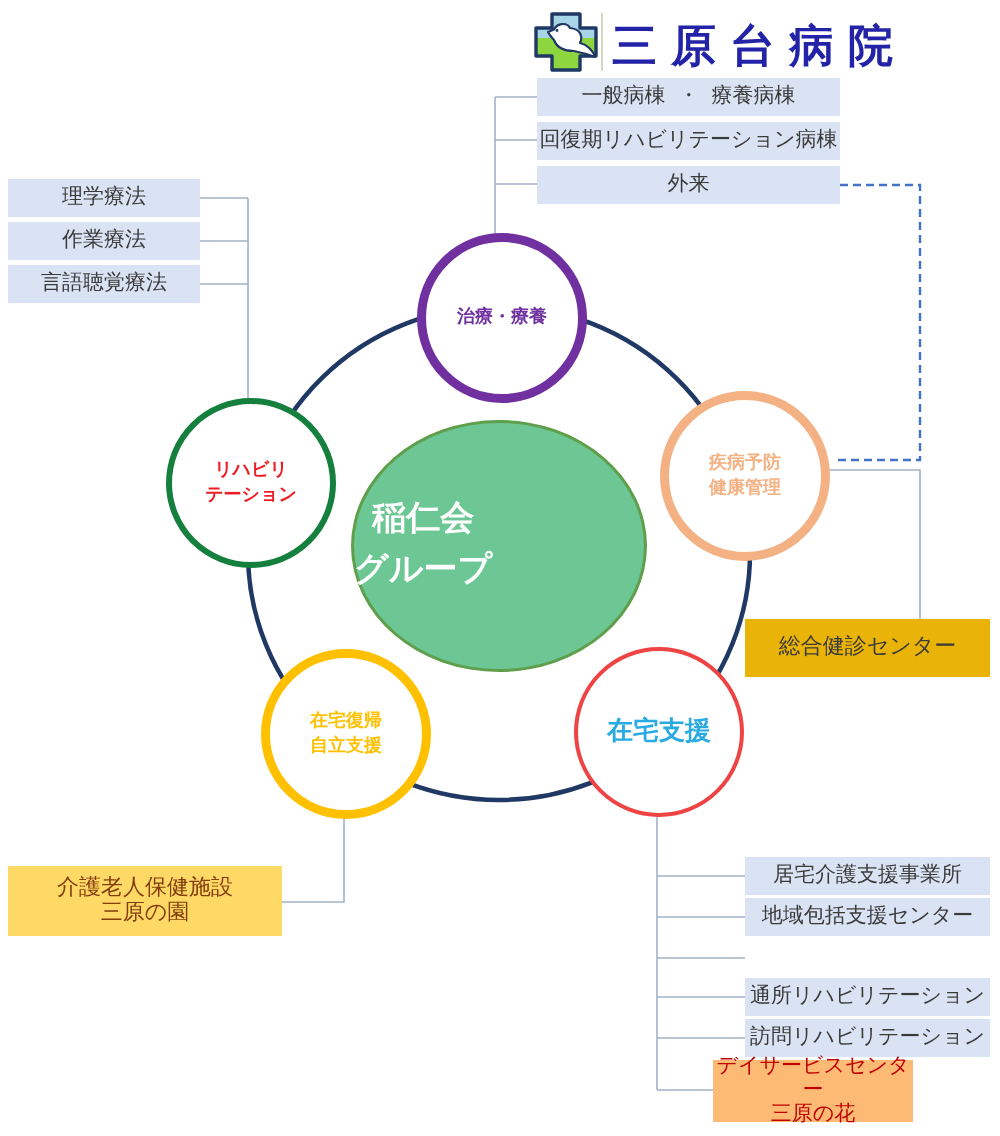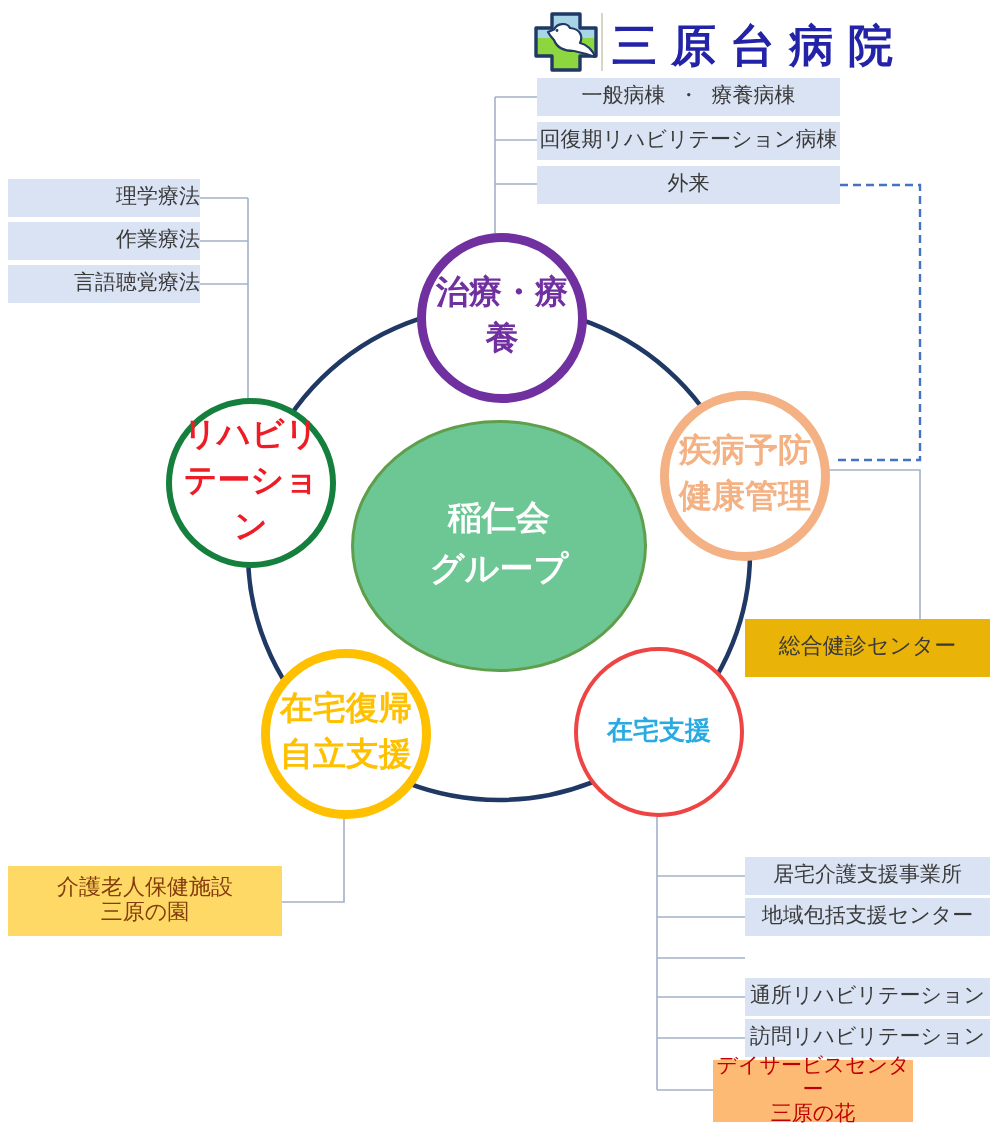--- a/index.html
+++ b/index.html
@@ -18,43 +18,43 @@
     position:absolute;left:612px;top:16px;width:380px;z-index:2;
     font-size:45px;font-weight:bold;color:#2323a8;letter-spacing:14px;white-space:nowrap;
   }
 
   
   .box{
     position:absolute;display:flex;align-items:center;justify-content:center;
     background:#dae3f3;color:#3a3a3a;font-size:21px;z-index:2;line-height:1.15;
   }
   .top-box{left:537px;width:303px;height:38px;}
-  .left-box{left:8px;width:192px;height:38px;justify-content:flex-end;}
+  .left-box{left:8px;width:192px;height:38px;}
   .svc-box{left:745px;width:245px;height:38px;}
   .pink-box{left:745px;top:619px;width:245px;height:58px;background:#eab308;font-size:22px;}
   .gold-box{left:8px;top:866px;width:274px;height:70px;background:#ffd966;color:#843c0c;font-size:22px;}
   .salmon-box{left:713px;top:1060px;width:200px;height:62px;background:#fdba74;color:#c00000;font-size:21px;}
 
   
   .circle{
     position:absolute;width:170px;height:170px;border-radius:50%;
     background:#ffffff;display:flex;align-items:center;justify-content:center;
-    font-weight:bold;font-size:33px;line-height:1.4;z-index:1;
+    font-weight:bold;font-size:18px;line-height:1.4;z-index:1;
   }
   .c-treatment{left:417px;top:233px;border:9px solid #7030a0;color:#7030a0;}
   .c-rehab{left:166px;top:398px;border:6px solid #15803d;color:#ee1c25;}
   .c-prevent{left:660px;top:391px;border:9px solid #f4b183;color:#f4b183;}
   .c-homereturn{left:261px;top:649px;border:9px solid #ffc000;color:#ffc000;}
   .c-homesupport{left:574px;top:647px;border:4px solid #ef4444;color:#29abe2;font-size:26px;}
 
   
   .center-ellipse{
     position:absolute;left:351px;top:420px;width:296px;height:252px;border-radius:50%;
     background:#6cc794;border:3px solid #5f9e4a;z-index:1;
-    display:flex;align-items:center;justify-content:center;
+    display:flex;align-items:center;
     color:#ffffff;font-weight:bold;font-size:34px;line-height:1.5;
   }
 </style>
 </head>
 <body>
 
 <div class="stage">
 
   <svg id="wires" width="1000" height="1136" viewBox="0 0 1000 1136">
 

